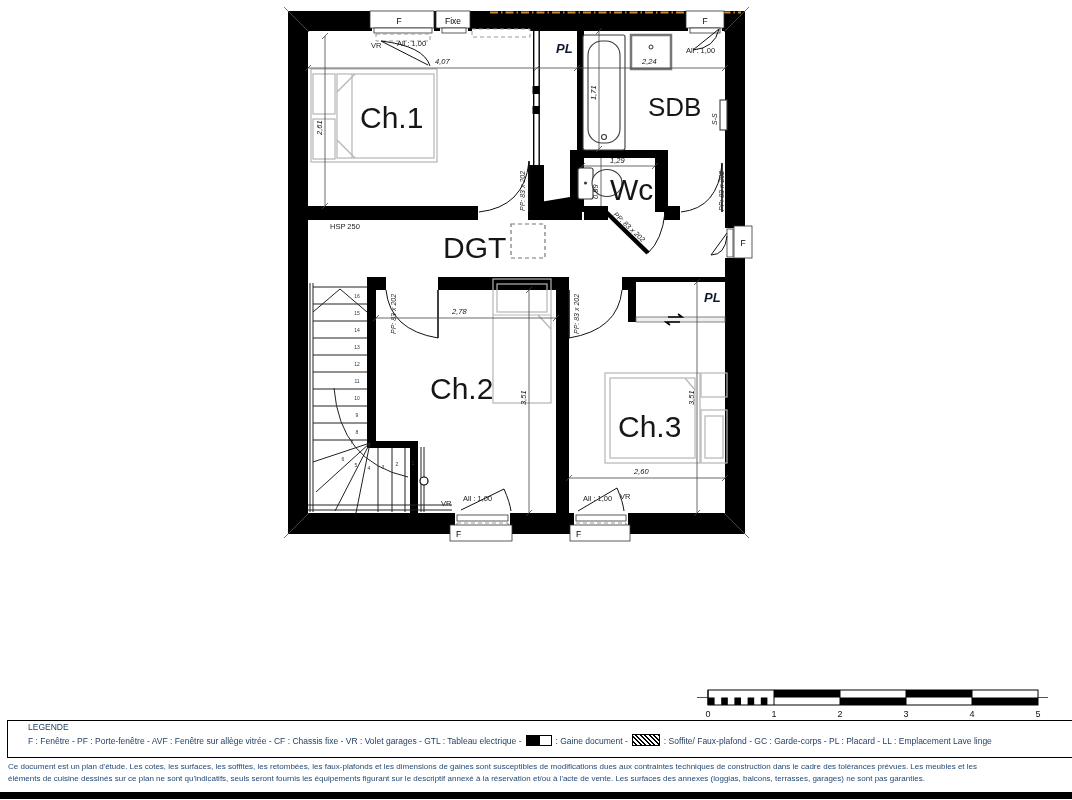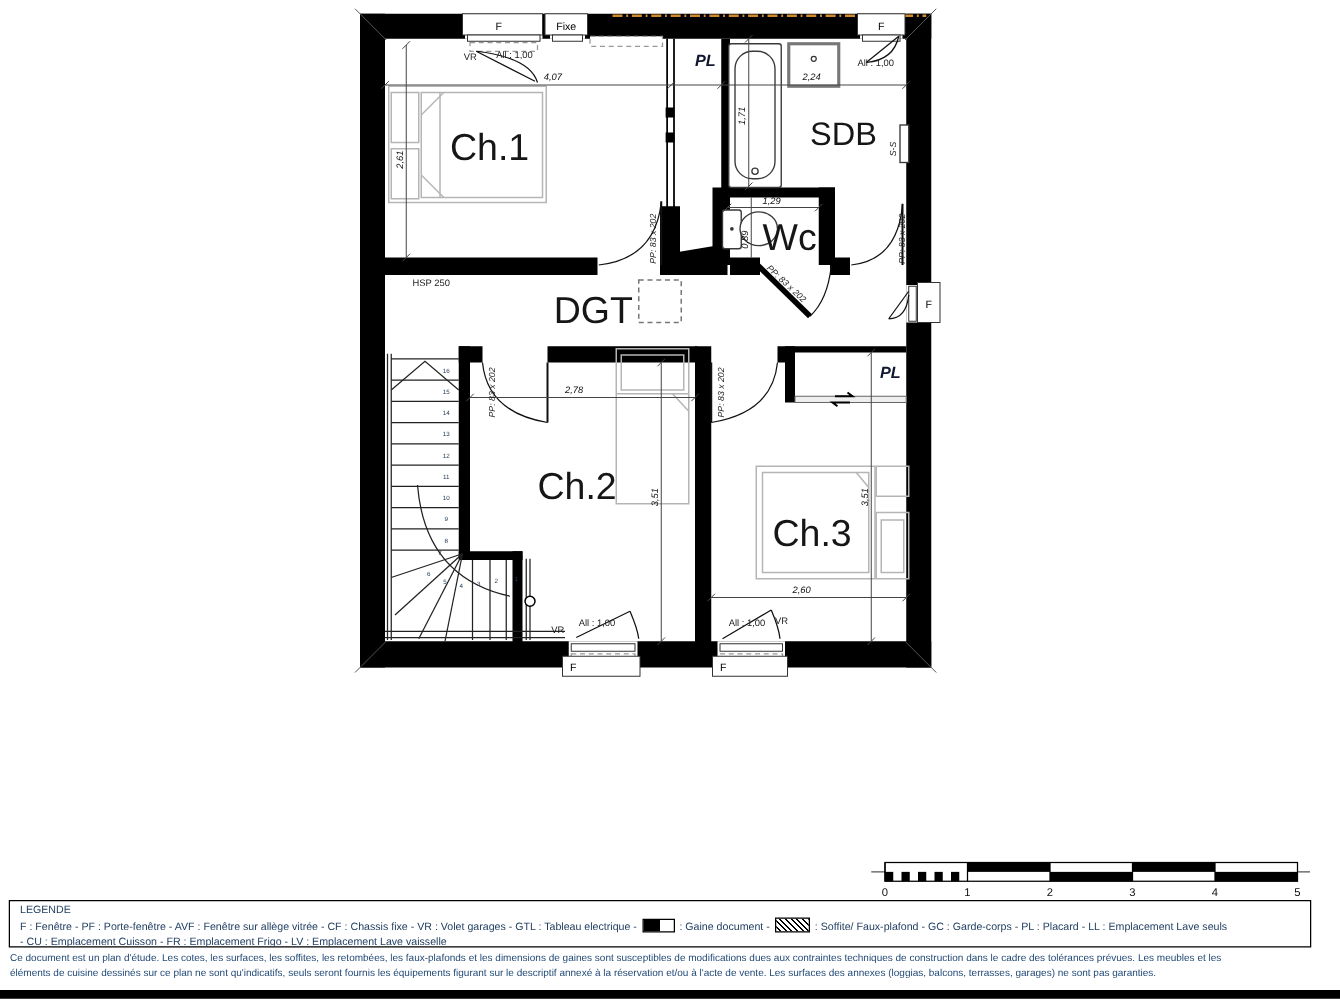--- a/index.html
+++ b/index.html
@@ -20,21 +20,21 @@
   .room-sm{font-size:26px;fill:#161616;}
   .pp{font-size:7px;font-style:italic;fill:#222;}
   .tiny{font-size:7.5px;fill:#222;}
   .wlabel{font-size:8.5px;fill:#000;}
   .wbox{fill:#fff;stroke:#333;stroke-width:0.8;}
   .step{font-size:5px;fill:#233a55;text-anchor:middle;}
   .plbl{font-size:13px;font-weight:bold;font-style:italic;fill:#101830;}
   .scalenum{font-size:9px;fill:#111;text-anchor:middle;}
   .vrdash{stroke:#999;stroke-width:1;stroke-dasharray:4 3;fill:#fff;}
   .legend{position:absolute;left:7px;top:720px;width:1024px;height:34px;border:1px solid #000;
-          padding:1px 8px;color:#1c3a5e;font-size:8.5px;line-height:1.4;white-space:nowrap;
+          padding:1px 20px;color:#1c3a5e;font-size:8.5px;line-height:1.4;white-space:nowrap;
           background:#fff;overflow:hidden;}
   .legend .row{white-space:nowrap;}
   .sym-gaine{display:inline-block;width:24px;height:9px;border:1px solid #000;
              background:linear-gradient(90deg,#000 0 55%,#fff 55%);vertical-align:-2px;margin:0 4px;}
   .sym-soffite{display:inline-block;width:26px;height:10px;border:1px solid #000;
              background:repeating-linear-gradient(45deg,#fff,#fff 2px,#000 2px,#000 3.2px);
              vertical-align:-2px;margin:0 4px;}
   .disclaimer{position:absolute;left:8px;top:761px;width:1060px;color:#234a77;
               font-size:8px;line-height:1.55;}
   .disclaimer div{white-space:nowrap;}
@@ -358,22 +358,21 @@
       <text class="scalenum" x="840" y="717">2</text>
       <text class="scalenum" x="906" y="717">3</text>
       <text class="scalenum" x="972" y="717">4</text>
       <text class="scalenum" x="1038" y="717">5</text>
     </g>
   </g>
 </svg>
 
   <div class="legend">
     <div class="row">LEGENDE</div>
-    <div class="row"><span>F : Fenêtre - PF : Porte-fenêtre - AVF : Fenêtre sur allège vitrée - CF : Chassis fixe - VR : Volet garages - GTL : Tableau electrique -</span><span class="sym-gaine"></span><span>: Gaine document -</span><span class="sym-soffite"></span><span>: Soffite/ Faux-plafond - GC : Garde-corps - PL : Placard - LL : Emplacement Lave seuls</span></div>
-    <div class="row">- CU : Emplacement Cuisson - FR : Emplacement Frigo - LV : Emplacement Lave vaisselle</div>
+    <div class="row"><span>F : Fenêtre - PF : Porte-fenêtre - AVF : Fenêtre sur allège vitrée - CF : Chassis fixe - VR : Volet garages - GTL : Tableau electrique -</span><span class="sym-gaine"></span><span>: Gaine document -</span><span class="sym-soffite"></span><span>: Soffite/ Faux-plafond - GC : Garde-corps - PL : Placard - LL : Emplacement Lave linge</span></div>
   </div>
 
   <div class="disclaimer">
     <div>Ce document est un plan d'étude. Les cotes, les surfaces, les soffites, les retombées, les faux-plafonds et les dimensions de gaines sont susceptibles de modifications dues aux contraintes techniques de construction dans le cadre des tolérances prévues. Les meubles et les</div>
     <div>éléments de cuisine dessinés sur ce plan ne sont qu'indicatifs, seuls seront fournis les équipements figurant sur le descriptif annexé à la réservation et/ou à l'acte de vente. Les surfaces des annexes (loggias, balcons, terrasses, garages) ne sont pas garanties.</div>
   </div>
 
   <div class="bottom-bar"></div>
 
 </div>

